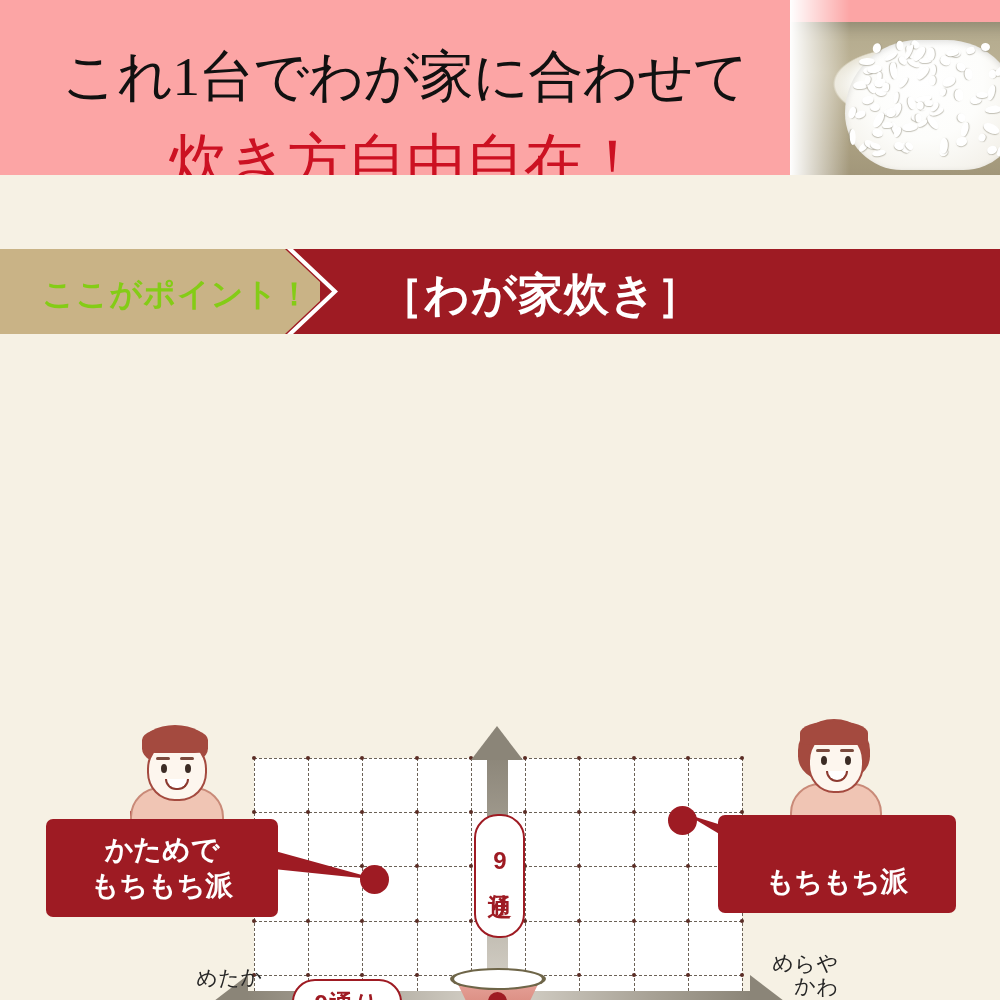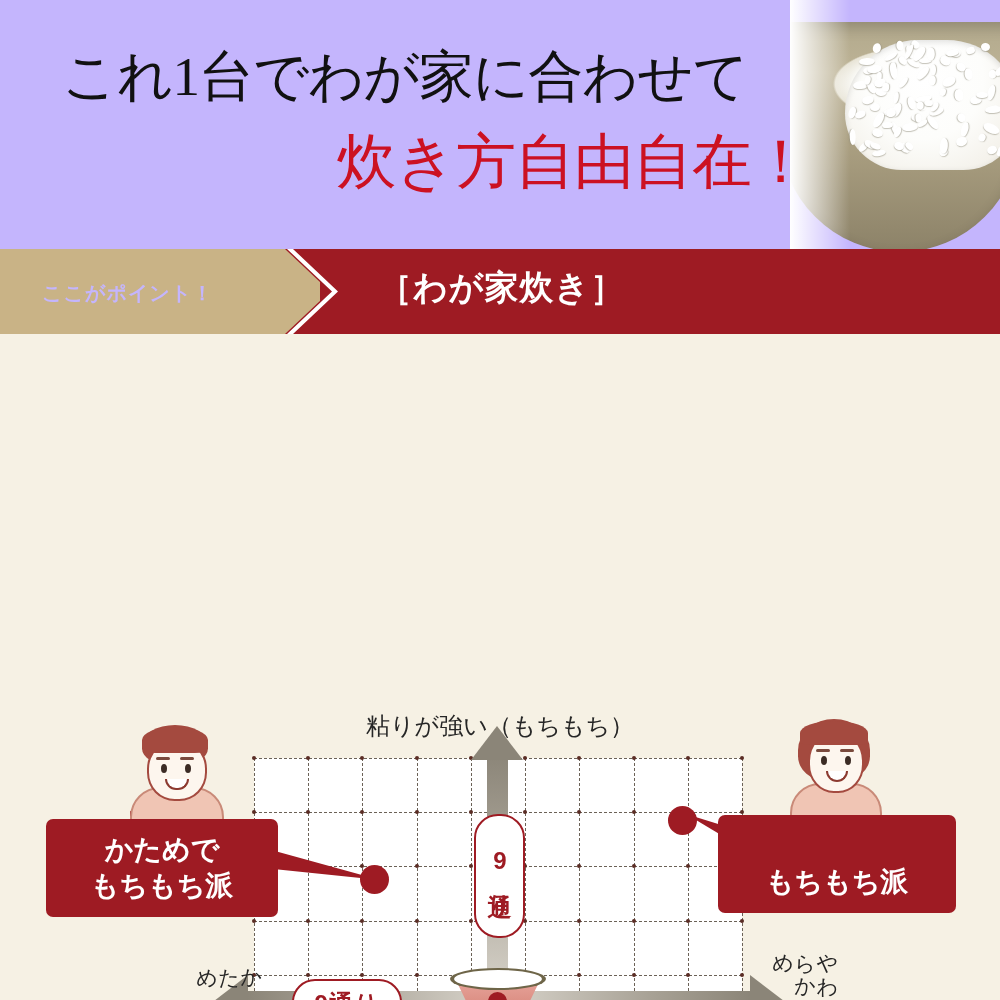--- a/index.html
+++ b/index.html
@@ -4,28 +4,28 @@
 <style>
   html,body{margin:0;padding:0;}
   body{
     width:1000px;height:1000px;
     font-family:"Liberation Sans","DejaVu Sans",sans-serif;
     background:#ffffff;overflow:hidden;
   }
   #page{position:relative;width:1000px;height:1000px;background:#f6f1e4;overflow:hidden;}
 
   
-  .header{position:absolute;left:0;top:0;width:1000px;height:249px;background:#c4b5fd;overflow:hidden;}
+  .header{position:absolute;left:0;top:0;width:1000px;height:175px;background:#fca5a5;overflow:hidden;}
   .headline1{
     position:absolute;left:0;top:40px;width:810px;text-align:center;
     font-family:"Liberation Serif","DejaVu Serif",serif;
     font-size:55px;color:#111111;letter-spacing:-1px;white-space:nowrap;font-weight:400;
   }
   .headline2{
-    position:absolute;left:0;top:122px;width:810px;text-align:right;
+    position:absolute;left:0;top:122px;width:810px;text-align:center;
     font-family:"Liberation Serif","DejaVu Serif",serif;
     font-size:60px;color:#c8102e;letter-spacing:-1px;white-space:nowrap;font-weight:400;
     color:#cc1122;
   }
   
   .photo-wrap{position:absolute;left:790px;top:-8px;width:215px;height:262px;overflow:hidden;}
   .bowl-photo{position:absolute;left:-10px;top:30px;width:240px;height:230px;
     border-radius:0 0 120px 120px;
     background:
       radial-gradient(ellipse 120px 60px at 125px 62px, #ffffff 0%, #fbfbf8 42%, #e8e4d6 58%, rgba(0,0,0,0) 60%),
@@ -51,23 +51,23 @@
   .badge-unit{font-size:27px;letter-spacing:0px;}
   .badge-l2{position:absolute;left:0;top:88px;width:164px;text-align:center;
     font-family:"Liberation Serif","DejaVu Serif",serif;font-size:34px;color:#1b1b1b;white-space:nowrap;}
 
   
   .banner{position:absolute;left:0;top:249px;width:1000px;height:85px;background:#9e1b23;}
   .banner-tan{position:absolute;left:0;top:0;width:320px;height:85px;background:#c9b386;
     clip-path:polygon(0 0, 285px 0, 330px 50%, 285px 100%, 0 100%);}
   .banner-tan-edge{position:absolute;left:0;top:0;width:340px;height:85px;background:#ffffff;
     clip-path:polygon(287px 0, 293px 0, 338px 50%, 293px 100%, 287px 100%, 332px 50%);}
-  .banner-point{position:absolute;left:42px;top:31px;font-size:20px;font-weight:bold;color:#c4b5fd;
+  .banner-point{position:absolute;left:42px;top:24px;font-size:32px;font-weight:bold;color:#84cc16;
     letter-spacing:1px;white-space:nowrap;}
-  .banner-title{position:absolute;left:378px;top:16px;font-size:34px;font-weight:bold;color:#ffffff;
+  .banner-title{position:absolute;left:378px;top:16px;font-size:45px;font-weight:bold;color:#ffffff;
     letter-spacing:1px;white-space:nowrap;text-align:center;}
 
   
   .chart{position:absolute;left:0;top:334px;width:1000px;height:666px;background:#f6f1e4;}
 
   .grid{position:absolute;left:254px;top:424px;width:488px;height:488px;background:#ffffff;}
   .grid-line-v,.grid-line-h{position:absolute;}
   .grid-line-v{top:0;width:0;height:488px;border-left:1.5px dashed #6b6257;}
   .grid-line-h{left:0;height:0;width:488px;border-top:1.5px dashed #6b6257;}
   .grid-dot{position:absolute;width:4px;height:4px;background:#5a2c24;border-radius:50%;}
@@ -307,21 +307,20 @@
         <div class="grid-dot" style="left: 486px; top: 214.889px;"></div>
       </div>
 
     <div class="axis-v"></div>
     <div class="axis-h"></div>
     <div class="arrow arrow-up"></div>
 
     <div class="arrow arrow-left"></div>
     <div class="arrow arrow-right"></div>
 
-    <div class="lbl-top">粘りが強い（もちもち）</div>
 
     <div class="lbl-left">かため</div>
     <div class="lbl-right">やわらかめ</div>
 
     <div class="pill pill-v">9通り</div>
     <div class="pill pill-h">9通り</div>
 
     <div class="center-bowl">
       <div class="cb-body"></div>
       <div class="cb-rim"></div>

